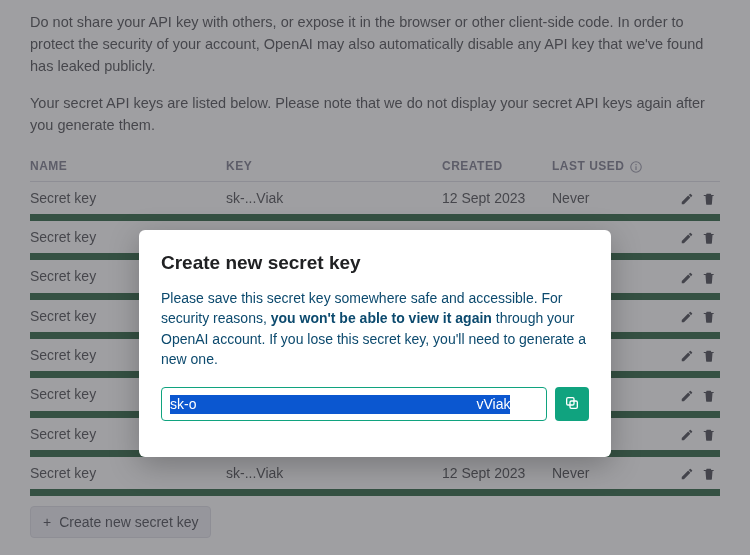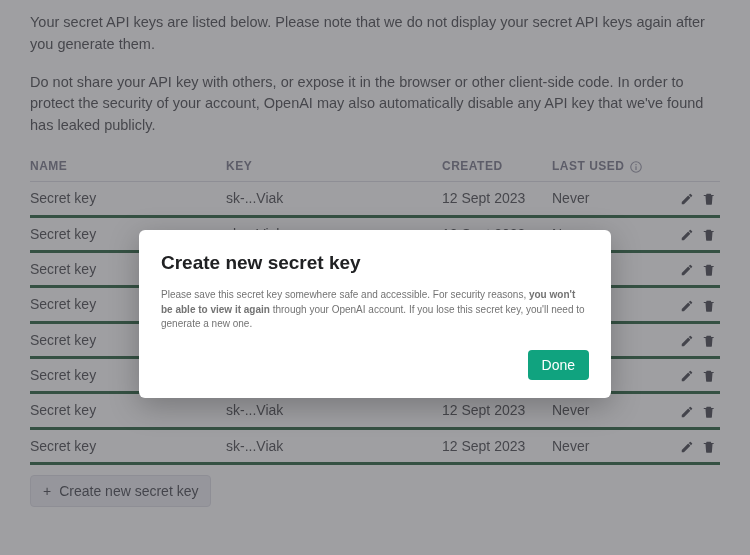--- a/index.html
+++ b/index.html
@@ -39,21 +39,21 @@
     padding: 6px 6px 8px 0;
     border-bottom: 1px solid #d9d9e3;
   }
   th.col-name   { width: 196px; }
   th.col-key    { width: 216px; margin-left: 36px; }
   th.col-created{ width: 110px; }
   th.col-last   { width: 120px; }
   th.col-actions{ width: auto; }
   tbody td {
     padding: 8px 6px 8px 0;
-    border-bottom: 3px solid #14532d;
+    border-bottom: 7px solid #14532d;
     color: #3a3b40;
     vertical-align: middle;
     height: 35px;
   }
   td.actions { text-align: right; white-space: nowrap; padding-right: 4px;}
   td.actions span { display:inline-block; margin-left: 8px; color:#353740; }
   td.actions svg { width:14px; height:14px; fill:#353740; vertical-align:middle; }
   .info-icn svg { width:12px; height:12px; fill:#8e8ea0; vertical-align:middle; margin-left:2px;}
   .create-btn {
     margin-top: 10px;
@@ -84,23 +84,23 @@
     padding: 22px 22px 18px 22px;
     box-shadow: 0 8px 30px rgba(0,0,0,0.25);
   }
   .modal h2 {
     font-size: 19px;
     font-weight: 700;
     color: #202123;
     margin-bottom: 14px;
   }
   .modal p {
-    font-size: 10px;
+    font-size: 14px;
     line-height: 1.45;
-    color: #737373;
+    color: #0c4a6e;
     margin-bottom: 18px;
   }
   .modal p b { font-weight: 600; }
   .keyrow {
     display: flex;
     gap: 8px;
     margin-bottom: 18px;
   }
   .keyfield {
     flex: 1;
@@ -143,22 +143,22 @@
     border-radius: 4px;
     padding: 7px 14px;
     font-size: 14px;
     cursor: pointer;
   }
 </style>
 </head>
 <body>
 
 <div class="page">
+  <p class="desc">Do not share your API key with others, or expose it in the browser or other client-side code. In order to protect the security of your account, OpenAI may also automatically disable any API key that we've found has leaked publicly.</p>
   <p class="desc">Your secret API keys are listed below. Please note that we do not display your secret API keys again after you generate them.</p>
-  <p class="desc">Do not share your API key with others, or expose it in the browser or other client-side code. In order to protect the security of your account, OpenAI may also automatically disable any API key that we've found has leaked publicly.</p>
 
   <table>
     <thead>
       <tr>
         <th class="col-name">NAME</th>
         <th class="col-key">KEY</th>
         <th class="col-created">CREATED</th>
         <th class="col-last">
           <span>LAST USED</span>
           <span class="info-icn"><svg viewBox="0 0 16 16">
@@ -267,17 +267,27 @@
     <span>Create new secret key</span>
   </button>
 </div>
 
 <div class="overlay">
   <div class="modal">
     <h2>Create new secret key</h2>
     <p>
       <span>Please save this secret key somewhere safe and accessible. For security reasons, </span><b>you won't be able to view it again</b><span> through your OpenAI account. If you lose this secret key, you'll need to generate a new one.</span>
     </p>
-    <div class="modal-actions">
-      <button class="donebtn">Done</button>
+    <div class="keyrow">
+      <div class="keyfield">
+        <span class="sel"><span>sk-o</span><span style="display:inline-block;width:280px;"></span><span>vViak</span></span>
+      </div>
+      <button class="copybtn">
+        <span>
+          <svg viewBox="0 0 24 24">
+              <rect x="9" y="9" width="11" height="11" rx="2"></rect>
+              <rect x="4" y="4" width="11" height="11" rx="2"></rect>
+            </svg>
+        </span>
+      </button>
     </div>
   </div>
 </div>
 
 </body></html>

